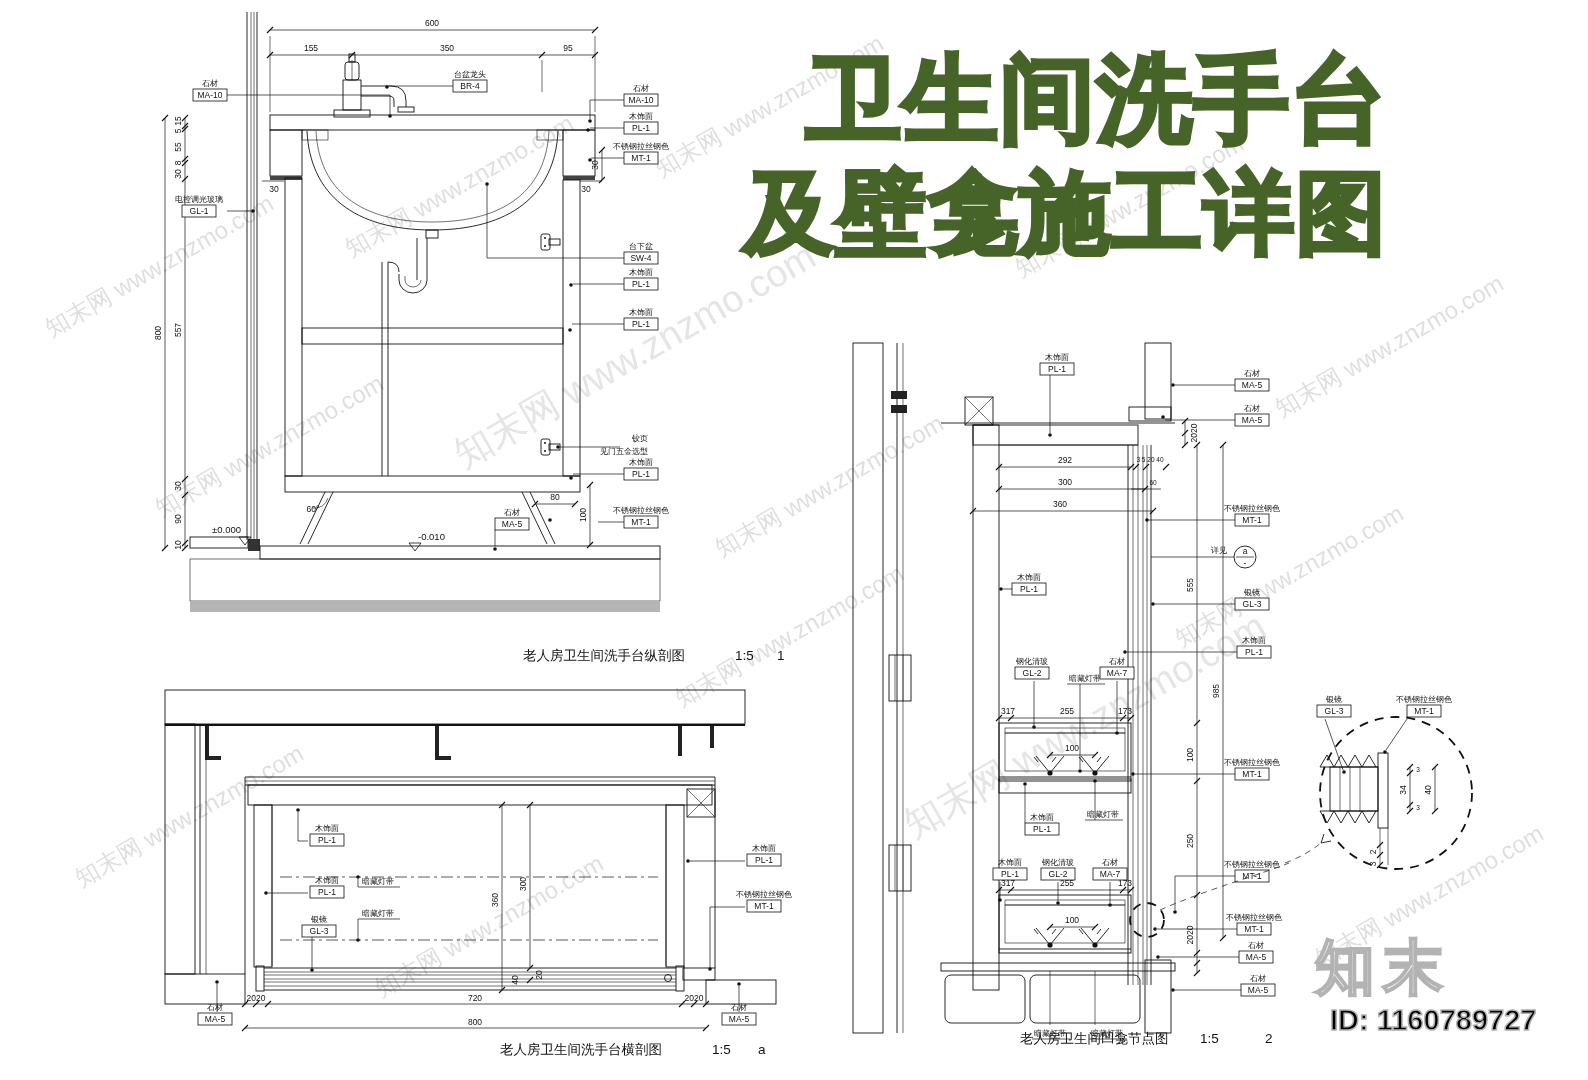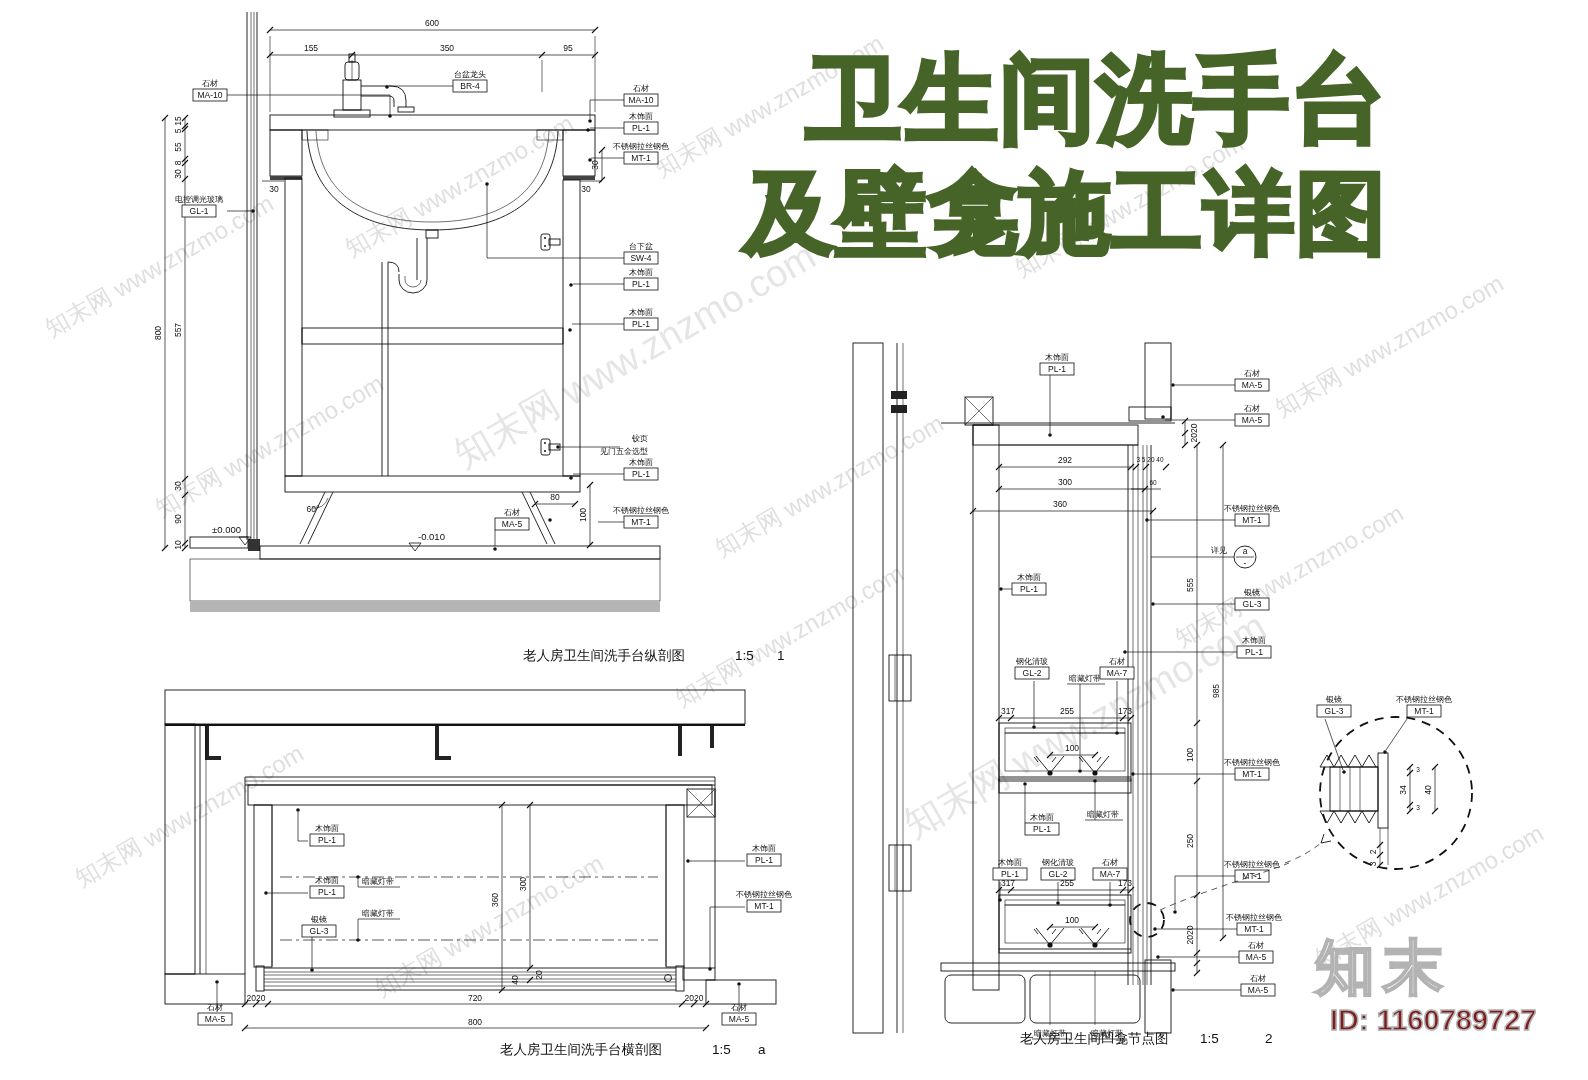--- a/index.html
+++ b/index.html
@@ -27,21 +27,21 @@
   .wm{position:absolute;color:#cccccc;opacity:.62;white-space:nowrap;
       transform:rotate(-30deg);font-size:24px;pointer-events:none;}
   .wm.big{font-size:38px;opacity:.5}
   .gt{position:absolute;left:728px;width:660px;text-align:right;font-weight:900;
       color:#466428;-webkit-text-stroke:4px #466428;letter-spacing:2px;line-height:1;}
   .gt1{top:52px;font-size:95px;}
   .gt2{top:168px;font-size:90px;}
   .brand{position:absolute;left:1315px;top:928px;font-size:60px;font-weight:bold;
          color:#fff;-webkit-text-stroke:2px #b3b3b3;text-shadow:0 0 1px #b3b3b3;letter-spacing:8px;}
   .idtxt{position:absolute;left:1330px;top:1004px;font-size:29px;font-weight:bold;
-         color:#7f1d1d;-webkit-text-stroke:1.5px #b3b3b3;text-shadow:0 0 1px #b3b3b3;}
+         color:#000000;-webkit-text-stroke:1.5px #b3b3b3;text-shadow:0 0 1px #b3b3b3;}
 </style>
 </head>
 <body>
 
 <div id="canvas">
 
   <svg width="0" height="0">
     <defs>
       <pattern id="h1" width="7" height="7" patternUnits="userSpaceOnUse" patternTransform="rotate(45)">
         <line x1="0" y1="0" x2="0" y2="7" stroke="#444" stroke-width="0.8"></line>

